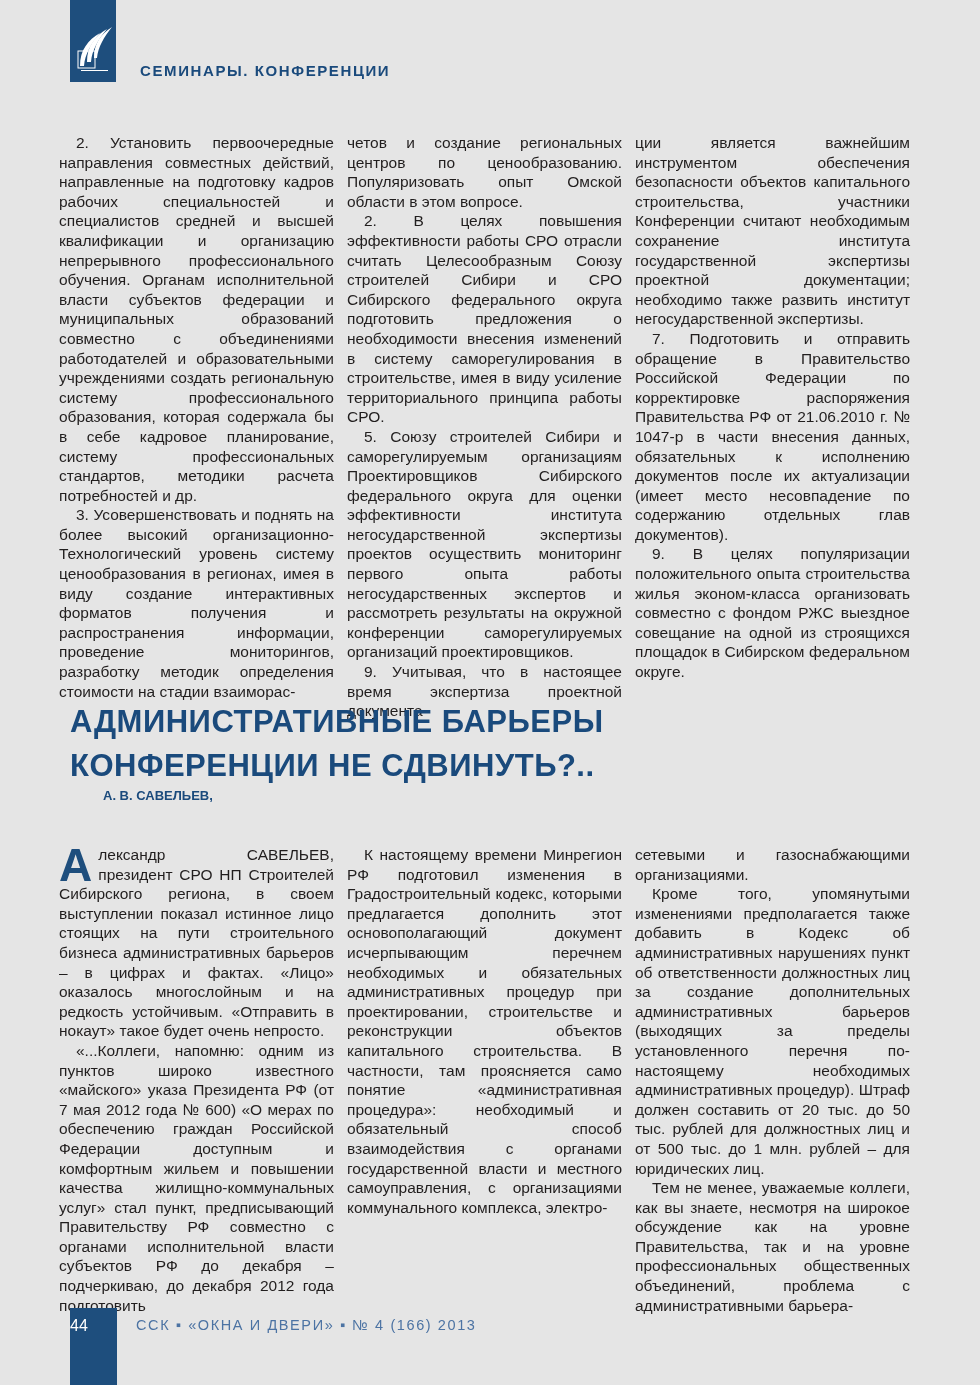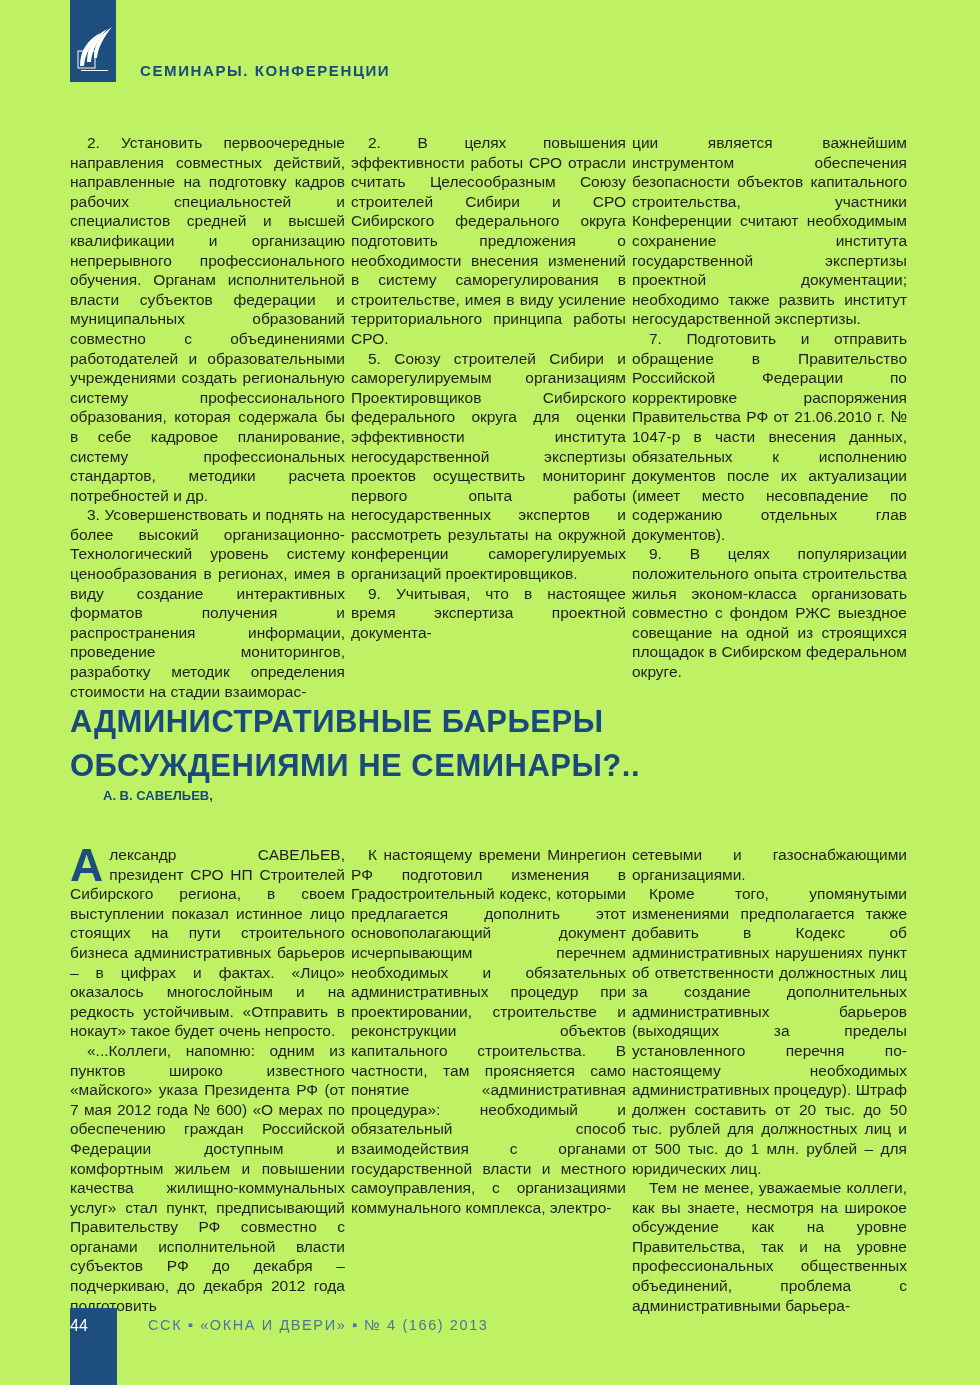--- a/index.html
+++ b/index.html
@@ -1,25 +1,25 @@
 <!DOCTYPE html>
 <html><head>
 <meta charset="utf-8">
 <style>
   html,body{margin:0;padding:0;background:#ffffff;}
-  .page{position:relative;width:980px;height:1385px;background:#bef264;overflow:hidden;
+  .page{position:relative;width:980px;height:1385px;background:#e5e5e5;overflow:hidden;
         font-family:"Liberation Sans", sans-serif;color:#211e1e;}
 
   
   .logo-box{position:absolute;left:70px;top:0;width:46px;height:82px;background:#1e4e7d;}
   .section-label{position:absolute;left:140px;top:62px;font-size:15px;font-weight:bold;
         letter-spacing:1.6px;color:#1a4a7c;}
 
   
-  .cols{position:absolute;left:70px;width:851px;display:flex;gap:6px;}
+  .cols{position:absolute;left:59px;width:851px;display:flex;gap:13px;}
   .col{width:275px;flex:0 0 275px;text-align:justify;}
   .body-p{margin:0;font-size:15.5px;line-height:19.6px;text-indent:17px;color:#211e1e;}
   .body-p.cont{text-indent:0;}
   .top-cols{top:133px;}
   .bottom-cols{top:845px;}
 
   
   .article-title{position:absolute;left:70px;top:700px;color:#1a4a7c;font-weight:bold;
         font-size:31px;line-height:44px;letter-spacing:0.5px;}
   .byline{position:absolute;left:70px;top:787px;color:#1a4a7c;font-weight:bold;
@@ -27,21 +27,21 @@
 
   
   .dropcap{float:left;color:#1e4e7d;font-weight:bold;font-size:46px;line-height:36px;
         padding:2px 6px 0 0;}
 
   
   .page-num-box{position:absolute;left:70px;top:1308px;width:47px;height:80px;background:#1e4e7d;
         color:#ffffff;font-weight:normal;font-size:16px;text-align:left;padding-top:9px;
         box-sizing:border-box;}
   .issue-line{position:absolute;left:136px;top:1317px;color:#4c73a3;font-size:14.5px;
-        letter-spacing:1.6px;margin-left:12px;}
+        letter-spacing:1.6px;}
 </style>
 </head>
 <body>
 
 <div class="page">
 
   <div class="logo-box">
     <svg width="46" height="82" viewBox="0 0 46 82">
       <rect x="8" y="51" width="17" height="17" fill="none" stroke="#ffffff" stroke-width="1"></rect>
       <path d="M10 66 C10 50 18 40 30 33 C21 44 15 54 14 66 Z" fill="#ffffff"></path>
@@ -51,34 +51,35 @@
     </svg>
   </div>
   <div class="section-label">СЕМИНАРЫ. КОНФЕРЕНЦИИ</div>
 
   <div class="cols top-cols">
     <div class="col">
       <p class="body-p">2. Установить первоочередные направления совместных действий, направленные на подготовку кадров рабочих специальностей и специалистов средней и высшей квалификации и организацию непрерывного профессионального обучения. Органам исполнительной власти субъектов федерации и муниципальных образований совместно с объединениями работодателей и образовательными учреждениями создать региональную систему профессионального образования, которая содержала бы в себе кадровое планирование, систему профессиональных стандартов, методики расчета потребностей и др.</p>
       <p class="body-p">3. Усовершенствовать и поднять на более высокий организационно-Технологический уровень систему ценообразования в регионах, имея в виду создание интерактивных форматов получения и распространения информации, проведение мониторингов, разработку методик определения стоимости на стадии взаиморас-</p>
     </div>
     <div class="col">
+      <p class="body-p cont">четов и создание региональных центров по ценообразованию. Популяризовать опыт Омской области в этом вопросе.</p>
       <p class="body-p">2. В целях повышения эффективности работы СРО отрасли считать Целесообразным Союзу строителей Сибири и СРО Сибирского федерального округа подготовить предложения о необходимости внесения изменений в систему саморегулирования в строительстве, имея в виду усиление территориального принципа работы СРО.</p>
       <p class="body-p">5. Союзу строителей Сибири и саморегулируемым организациям Проектировщиков Сибирского федерального округа для оценки эффективности института негосударственной экспертизы проектов осуществить мониторинг первого опыта работы негосударственных экспертов и рассмотреть результаты на окружной конференции саморегулируемых организаций проектировщиков.</p>
       <p class="body-p">9. Учитывая, что в настоящее время экспертиза проектной документа-</p>
     </div>
     <div class="col">
       <p class="body-p cont">ции является важнейшим инструментом обеспечения безопасности объектов капитального строительства, участники Конференции считают необходимым сохранение института государственной экспертизы проектной документации; необходимо также развить институт негосударственной экспертизы.</p>
       <p class="body-p">7. Подготовить и отправить обращение в Правительство Российской Федерации по корректировке распоряжения Правительства РФ от 21.06.2010 г. № 1047-р в части внесения данных, обязательных к исполнению документов после их актуализации (имеет место несовпадение по содержанию отдельных глав документов).</p>
       <p class="body-p">9. В целях популяризации положительного опыта строительства жилья эконом-класса организовать совместно с фондом РЖС выездное совещание на одной из строящихся площадок в Сибирском федеральном округе.</p>
     </div>
   </div>
 
   <div class="article-title">
     <div>АДМИНИСТРАТИВНЫЕ БАРЬЕРЫ</div>
-    <div>ОБСУЖДЕНИЯМИ НЕ СЕМИНАРЫ?..</div>
+    <div>КОНФЕРЕНЦИИ НЕ СДВИНУТЬ?..</div>
   </div>
   <div class="byline">
     <div>А. В. САВЕЛЬЕВ,</div>
   </div>
 
   <div class="cols bottom-cols">
     <div class="col">
       <p class="body-p cont">
         <span class="dropcap">А</span><span>лександр САВЕЛЬЕВ, президент СРО НП Строителей Сибирского региона, в своем выступлении показал истинное лицо стоящих на пути строительного бизнеса административных барьеров – в цифрах и фактах. «Лицо» оказалось многослойным и на редкость устойчивым. «Отправить в нокаут» такое будет очень непросто.</span>
       </p>

